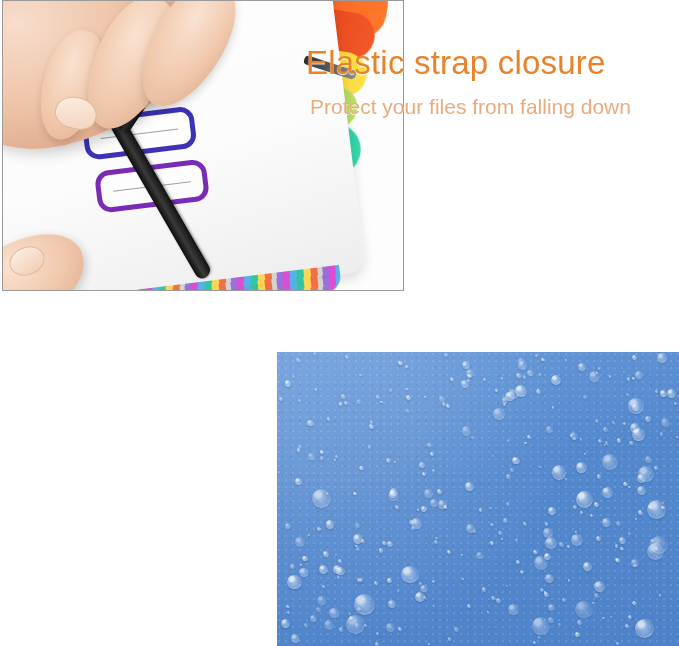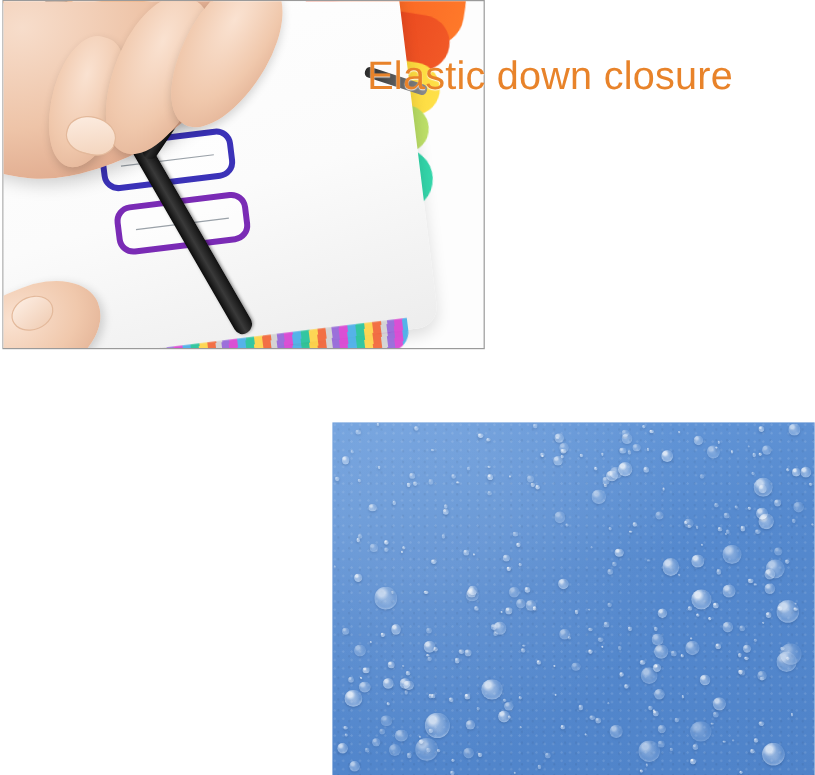--- a/index.html
+++ b/index.html
@@ -346,21 +346,22 @@
 
     <div class="hand-top"></div>
     <div class="finger f1"></div>
     <div class="finger f2"></div>
     <div class="finger f3"></div>
     <div class="finger thumbnail"></div>
     <div class="finger bottom"></div>
     <div class="finger bottomnail"></div>
   </div>
 
-  <div class="headline-1">Elastic down closure</div>
+  <div class="headline-1">Elastic strap closure</div>
+  <div class="subline-1">Protect your files from falling down</div>
 
 </section>
 
 <section id="panel-waterproof">
 
   <div class="water-photo">
     <div class="drops" id="drops">
         <div class="drop" style="left: 352.4px; top: 88.5px; width: 4.4px; height: 4.4px; opacity: 0.61;"></div>
         <div class="drop" style="left: 92.4px; top: 72.1px; width: 4.5px; height: 4.5px; opacity: 0.83;"></div>
         <div class="drop" style="left: 49.2px; top: 168.3px; width: 8.3px; height: 8.3px; opacity: 0.86;"></div>

